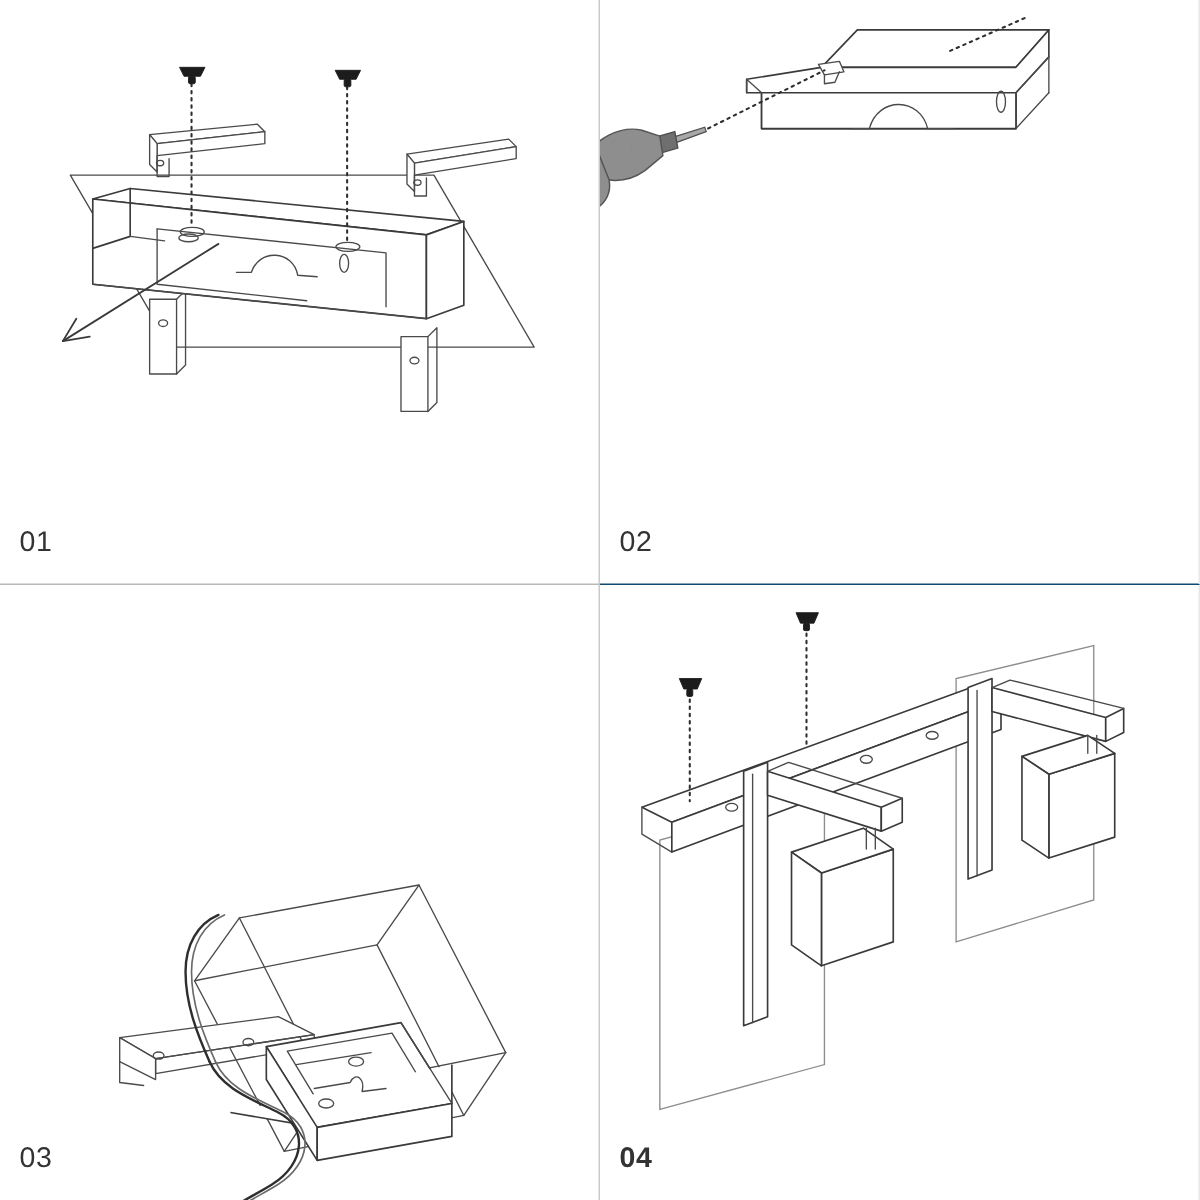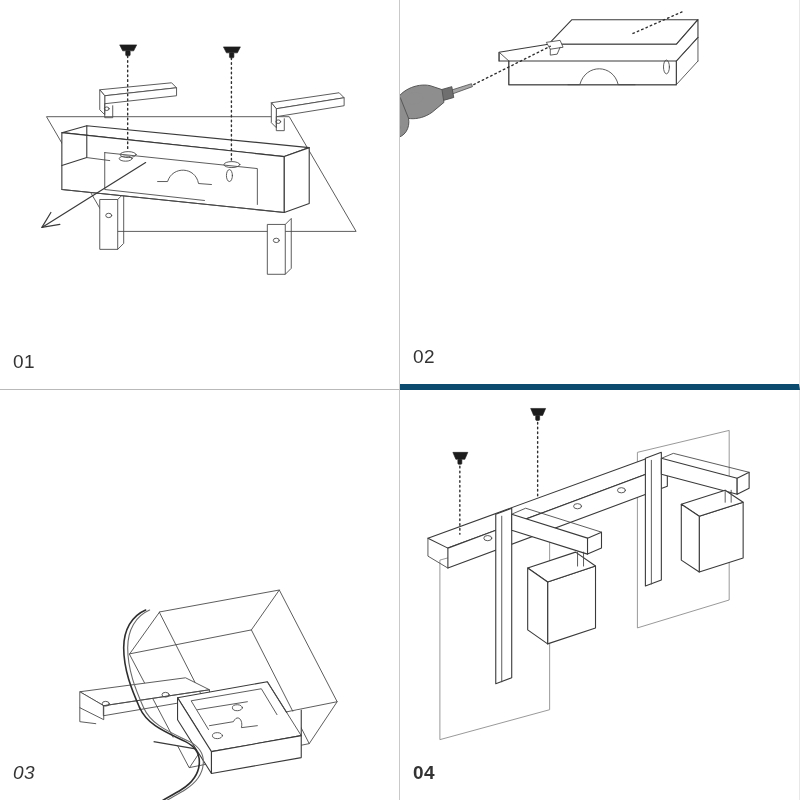--- a/index.html
+++ b/index.html
@@ -22,22 +22,22 @@
     inset: 0;
     display: grid;
     grid-template-columns: 400px 400px;
     grid-template-rows: 390px 410px;
   }
   .panel {
     position: relative;
     overflow: hidden;
   }
   .panel.p01 { border-right: 1px solid #c9c9c9; border-bottom: 1px solid #b9b9b9; text-align: center; }
-  .panel.p02 { border-bottom: 6px solid #0c4a6e; border-right: 1px solid #e8e8e8; }
-  .panel.p03 { border-right: 1px solid #c9c9c9; font-style: italic; }
+  .panel.p02 { border-bottom: 1px solid #0c4a6e; border-right: 1px solid #e8e8e8; }
+  .panel.p03 { border-right: 1px solid #c9c9c9; }
   .panel.p04 { border-right: 1px solid #e8e8e8; font-weight: bold; }
 
   .art {
     position: absolute;
     left: 0;
     top: 0;
     width: 100%;
     height: 100%;
   }
   .step-label {

